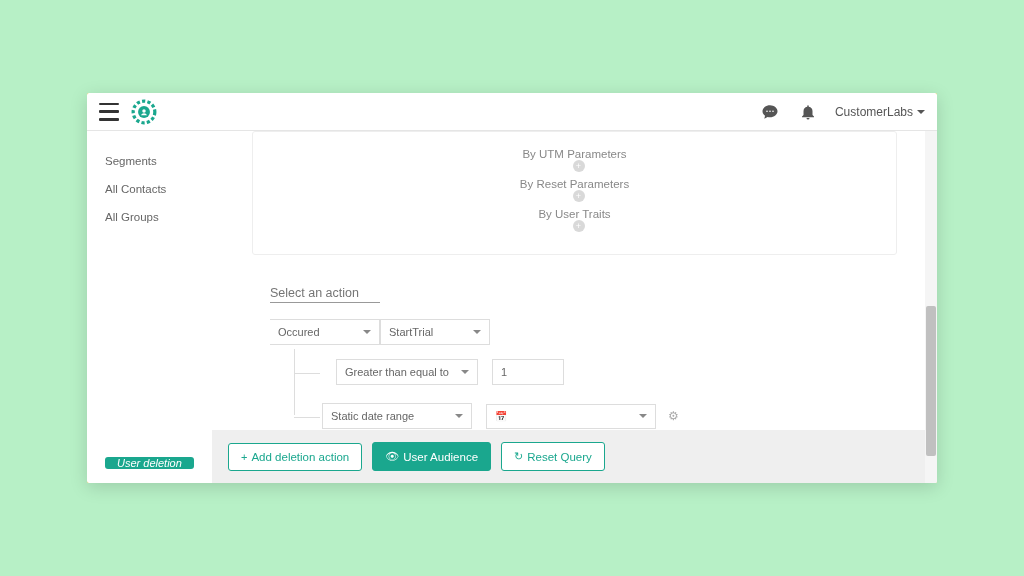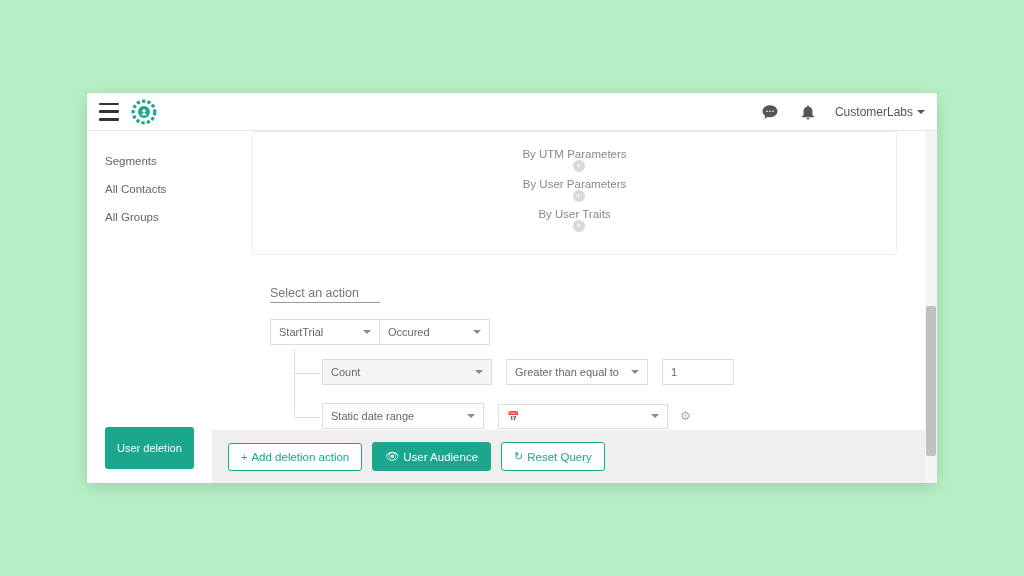--- a/index.html
+++ b/index.html
@@ -206,23 +206,24 @@
   }
   .btn.primary { background: #1aa78e; color: #fff; }
   .btn .glyph { margin-right: 4px; font-size: 11px; }
   .user-deletion {
     position: absolute;
     left: 18px;
     bottom: 14px;
     background: #1aa78e;
     color: #fff;
     font-size: 11px;
-    padding: 15px 12px;
+    padding: 0 12px;
     border-radius: 3px;
     cursor: pointer;
+    font-style: italic;
   }
 </style>
 </head>
 <body>
 
 <div class="app-window">
 
   <div class="header">
     <div class="hamburger">
       <span></span>
@@ -262,60 +263,56 @@
     <div class="main">
 
       <div class="content-area">
 
         <div class="panel">
           <div class="filter-row">
             <span>By UTM Parameters</span>
             <span class="plus-circ">+</span>
           </div>
           <div class="filter-row">
-            <span>By User Parameters</span>
+            <span>By Reset Parameters</span>
             <span class="plus-circ">+</span>
           </div>
           <div class="filter-row">
             <span>By User Traits</span>
             <span class="plus-circ">+</span>
           </div>
         </div>
 
         <div class="action-block">
           <input class="action-input" placeholder="Select an action" style="">
           
           <div class="row" style="margin-top:16px;">
+            <div class="select" style="width:110px; border-left:none;">
+              <span>Occured</span>
+              <span class="arrow"></span>
+            </div>
             <div class="select" style="width:110px;">
               <span>StartTrial</span>
               <span class="arrow"></span>
             </div>
-            <div class="select" style="width:110px; border-left:none;">
-              <span>Occured</span>
-              <span class="arrow"></span>
-            </div>
           </div>
 
           <div class="nest">
             <div class="nest-row">
-              <div class="select count" style="width:170px;">
-                <span>Count</span>
-                <span class="arrow"></span>
-              </div>
               <div class="gap"></div>
               <div class="select" style="width:142px;">
                 <span>Greater than equal to</span>
                 <span class="arrow"></span>
               </div>
               <div class="gap"></div>
               <input class="text-input" value="1" style="">
             </div>
 
             <div class="nest-row" style="margin-top:18px;">
-              <div class="select" style="width:162px;">
+              <div class="select" style="width:150px;">
                 <span>Static date range</span>
                 <span class="arrow"></span>
               </div>
               <div class="gap"></div>
               <div class="select" style="width:170px;">
                 <span class="cal-icon">📅</span>
                 <span class="arrow"></span>
               </div>
               <span class="gear-sm">⚙</span>
             </div>

